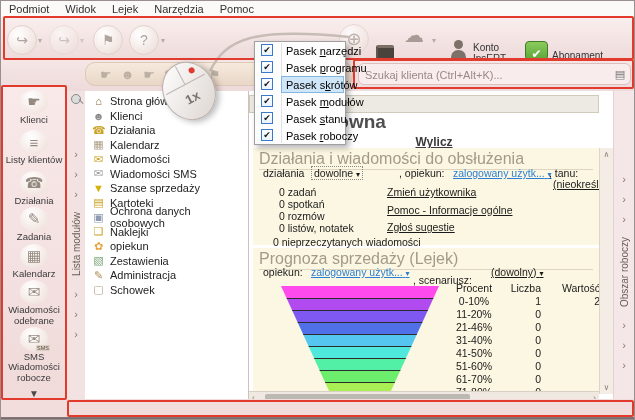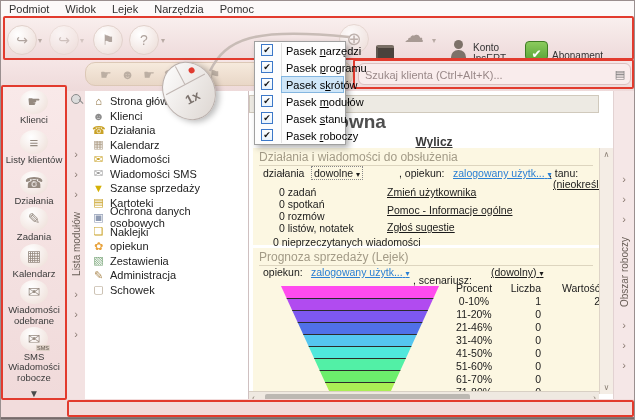--- a/index.html
+++ b/index.html
@@ -71,21 +71,21 @@
   
   #content{left:248px;top:90px;width:364px;height:312px;background:#fff;z-index:1;}
   #tabstrip{position:absolute;left:0;top:4px;width:350px;height:18px;background:#edeae3;
     border:1px solid #d0c9bc;box-sizing:border-box;}
   #pagetitle{position:absolute;left:6px;top:20px;font-size:19px;font-weight:bold;color:#4f4f4f;}
   #wylicz{position:absolute;left:150px;top:44px;width:70px;text-align:center;font-size:12px;font-weight:bold;
     color:#3a3a3a;text-decoration:underline;cursor:pointer;}
   .section{position:absolute;left:4px;width:346px;background:#fcf7e2;box-sizing:border-box;}
   #sec1{top:57px;height:97px;}
   #sec2{top:157px;height:145px;}
-  .sec-head{position:absolute;left:6px;top:2px;right:6px;font-size:12px;color:#a39b87;
+  .sec-head{position:absolute;left:6px;top:2px;right:6px;font-size:16px;color:#a39b87;
     border-bottom:1px solid #ddd5bf;padding-bottom:1px;}
   .f{position:absolute;font-size:10.5px;color:#1a1a1a;white-space:nowrap;}
   .dd-dotted{border:1px dotted #888;padding:0 2px;}
   .blue{color:#2a7fd4;text-decoration:underline;cursor:pointer;}
   .bcaret{color:#2a7fd4;font-size:8px;}
   .kcaret{color:#1a1a1a;font-size:8px;}
   .u{text-decoration:underline;}
   .counts div{font-size:10.5px;color:#1a1a1a;line-height:12px;}
   .hlinks div{font-size:10.5px;color:#1a1a1a;line-height:17.5px;text-decoration:underline;cursor:pointer;}
   

